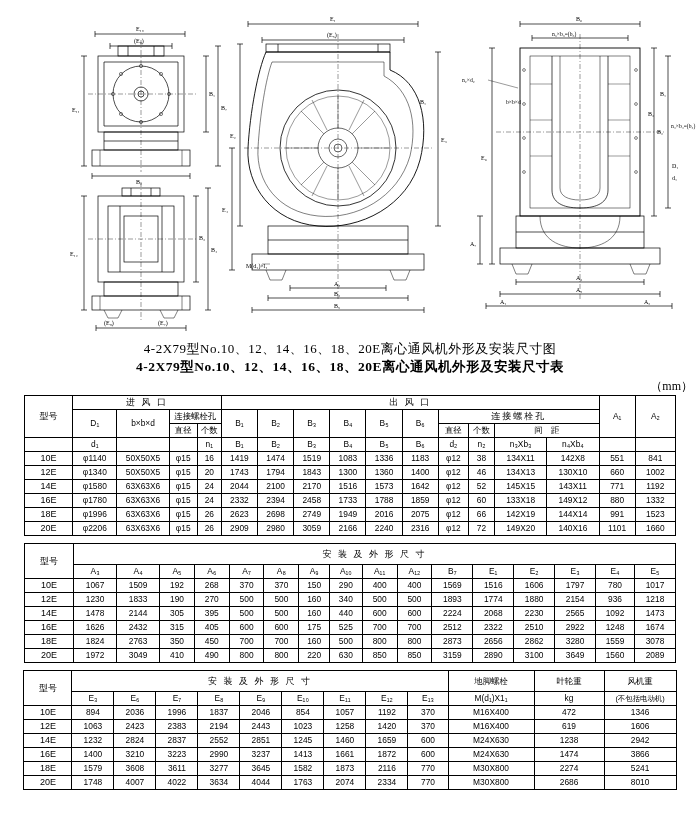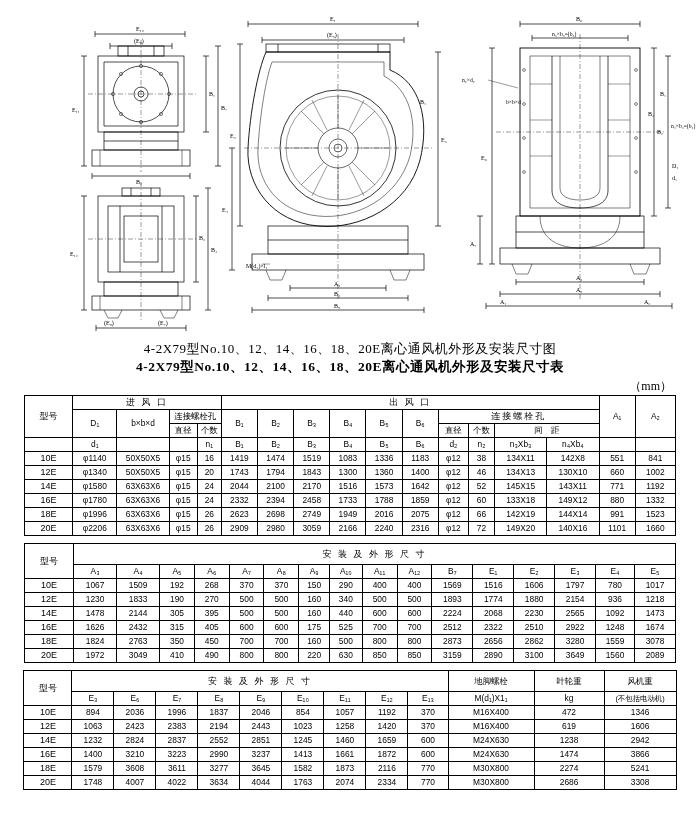--- a/index.html
+++ b/index.html
@@ -29,21 +29,21 @@
     font-family:"Liberation Serif", serif;
     font-size:13.5px;
     font-weight:bold;
     margin-top:0;
     letter-spacing:0.5px;
   }
   .unit{
     text-align:right;
     font-size:12px;
     font-family:"Liberation Serif", serif;
-    padding-right:28px;
+    padding-right:7px;
     margin-top:2px;
   }
   table.t{
     border-collapse:collapse;
     margin:0 auto;
     width:652px;
     font-size:8.4px;
     font-family:"Liberation Sans", sans-serif;
     table-layout:fixed;
   }
@@ -836,16 +836,16 @@
         <td>4007</td>
         <td>4022</td>
         <td>3634</td>
         <td>4044</td>
         <td>1763</td>
         <td>2074</td>
         <td>2334</td>
         <td>770</td>
         <td>M30X800</td>
         <td>2686</td>
-        <td>3308</td>
+        <td>8010</td>
       </tr>
     </tbody>
 </table>
 
 </body></html>

